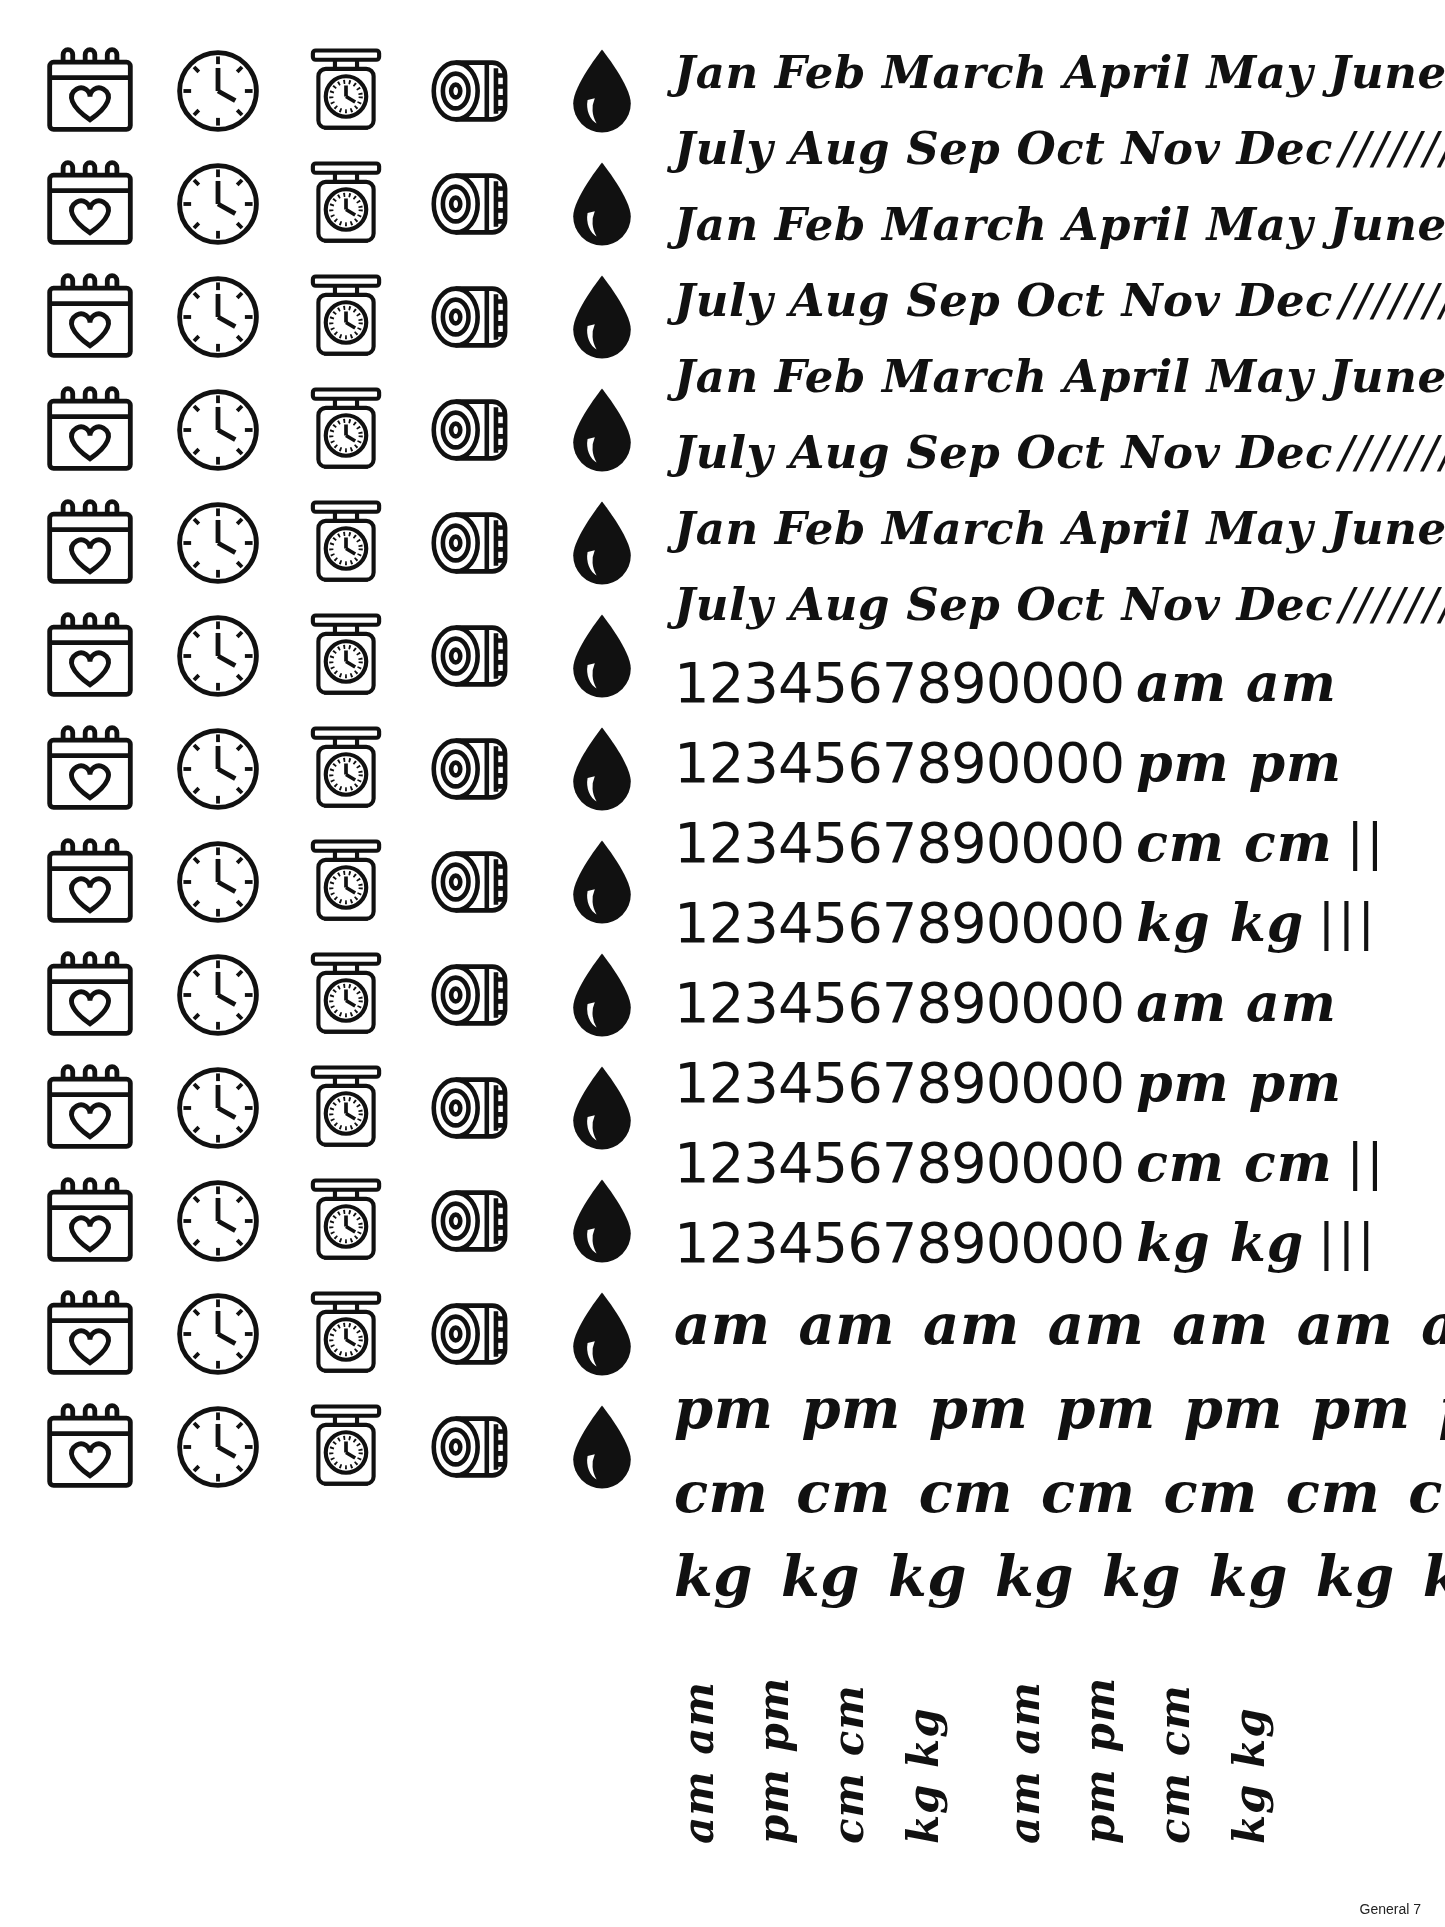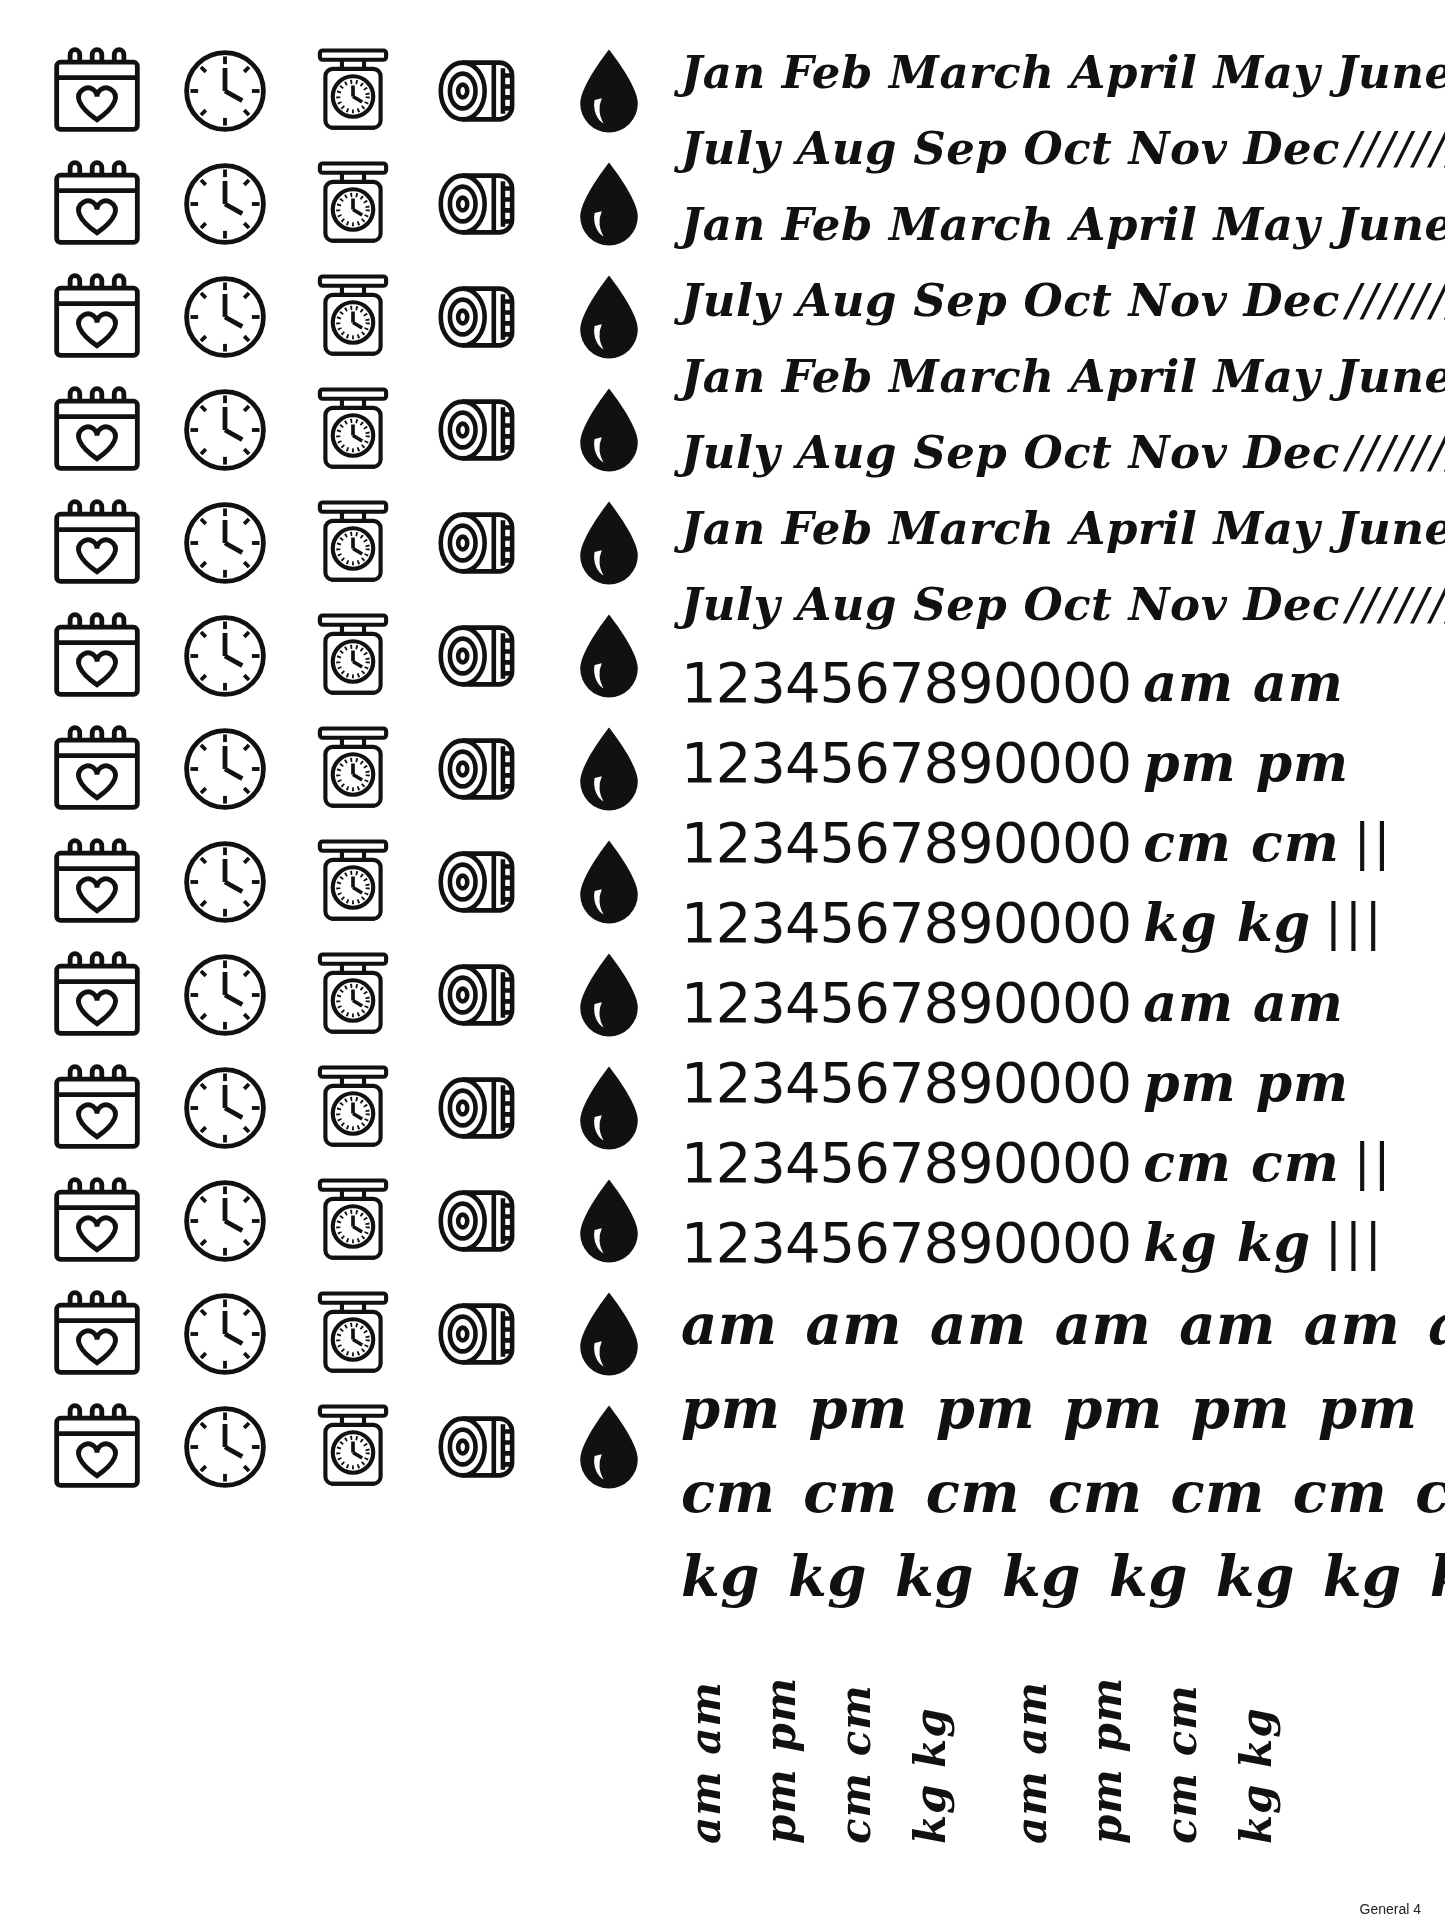--- a/index.html
+++ b/index.html
@@ -17,21 +17,20 @@
   }
 
   
   .sheet {
     position: absolute;
     inset: 0;
     display: flex;
     flex-direction: row;
     padding: 34px 22px 20px 26px;
     box-sizing: border-box;
-    margin-left: 7px;
   }
   .icon-columns {
     display: flex;
     flex-direction: row;
     flex: 0 0 auto;
     width: 640px;
   }
   .icon-col {
     display: flex;
     flex-direction: column;
@@ -1115,14 +1114,14 @@
       <span class="rot-gap"></span>
       <span class="rot-item">am am</span>
       <span class="rot-item">pm pm</span>
       <span class="rot-item">cm cm</span>
       <span class="rot-item">kg kg</span>
 
     </div>
 
   </div>
 
-  <div class="footer">General 4</div>
+  <div class="footer">General 7</div>
 </div>
 
 </body></html>

